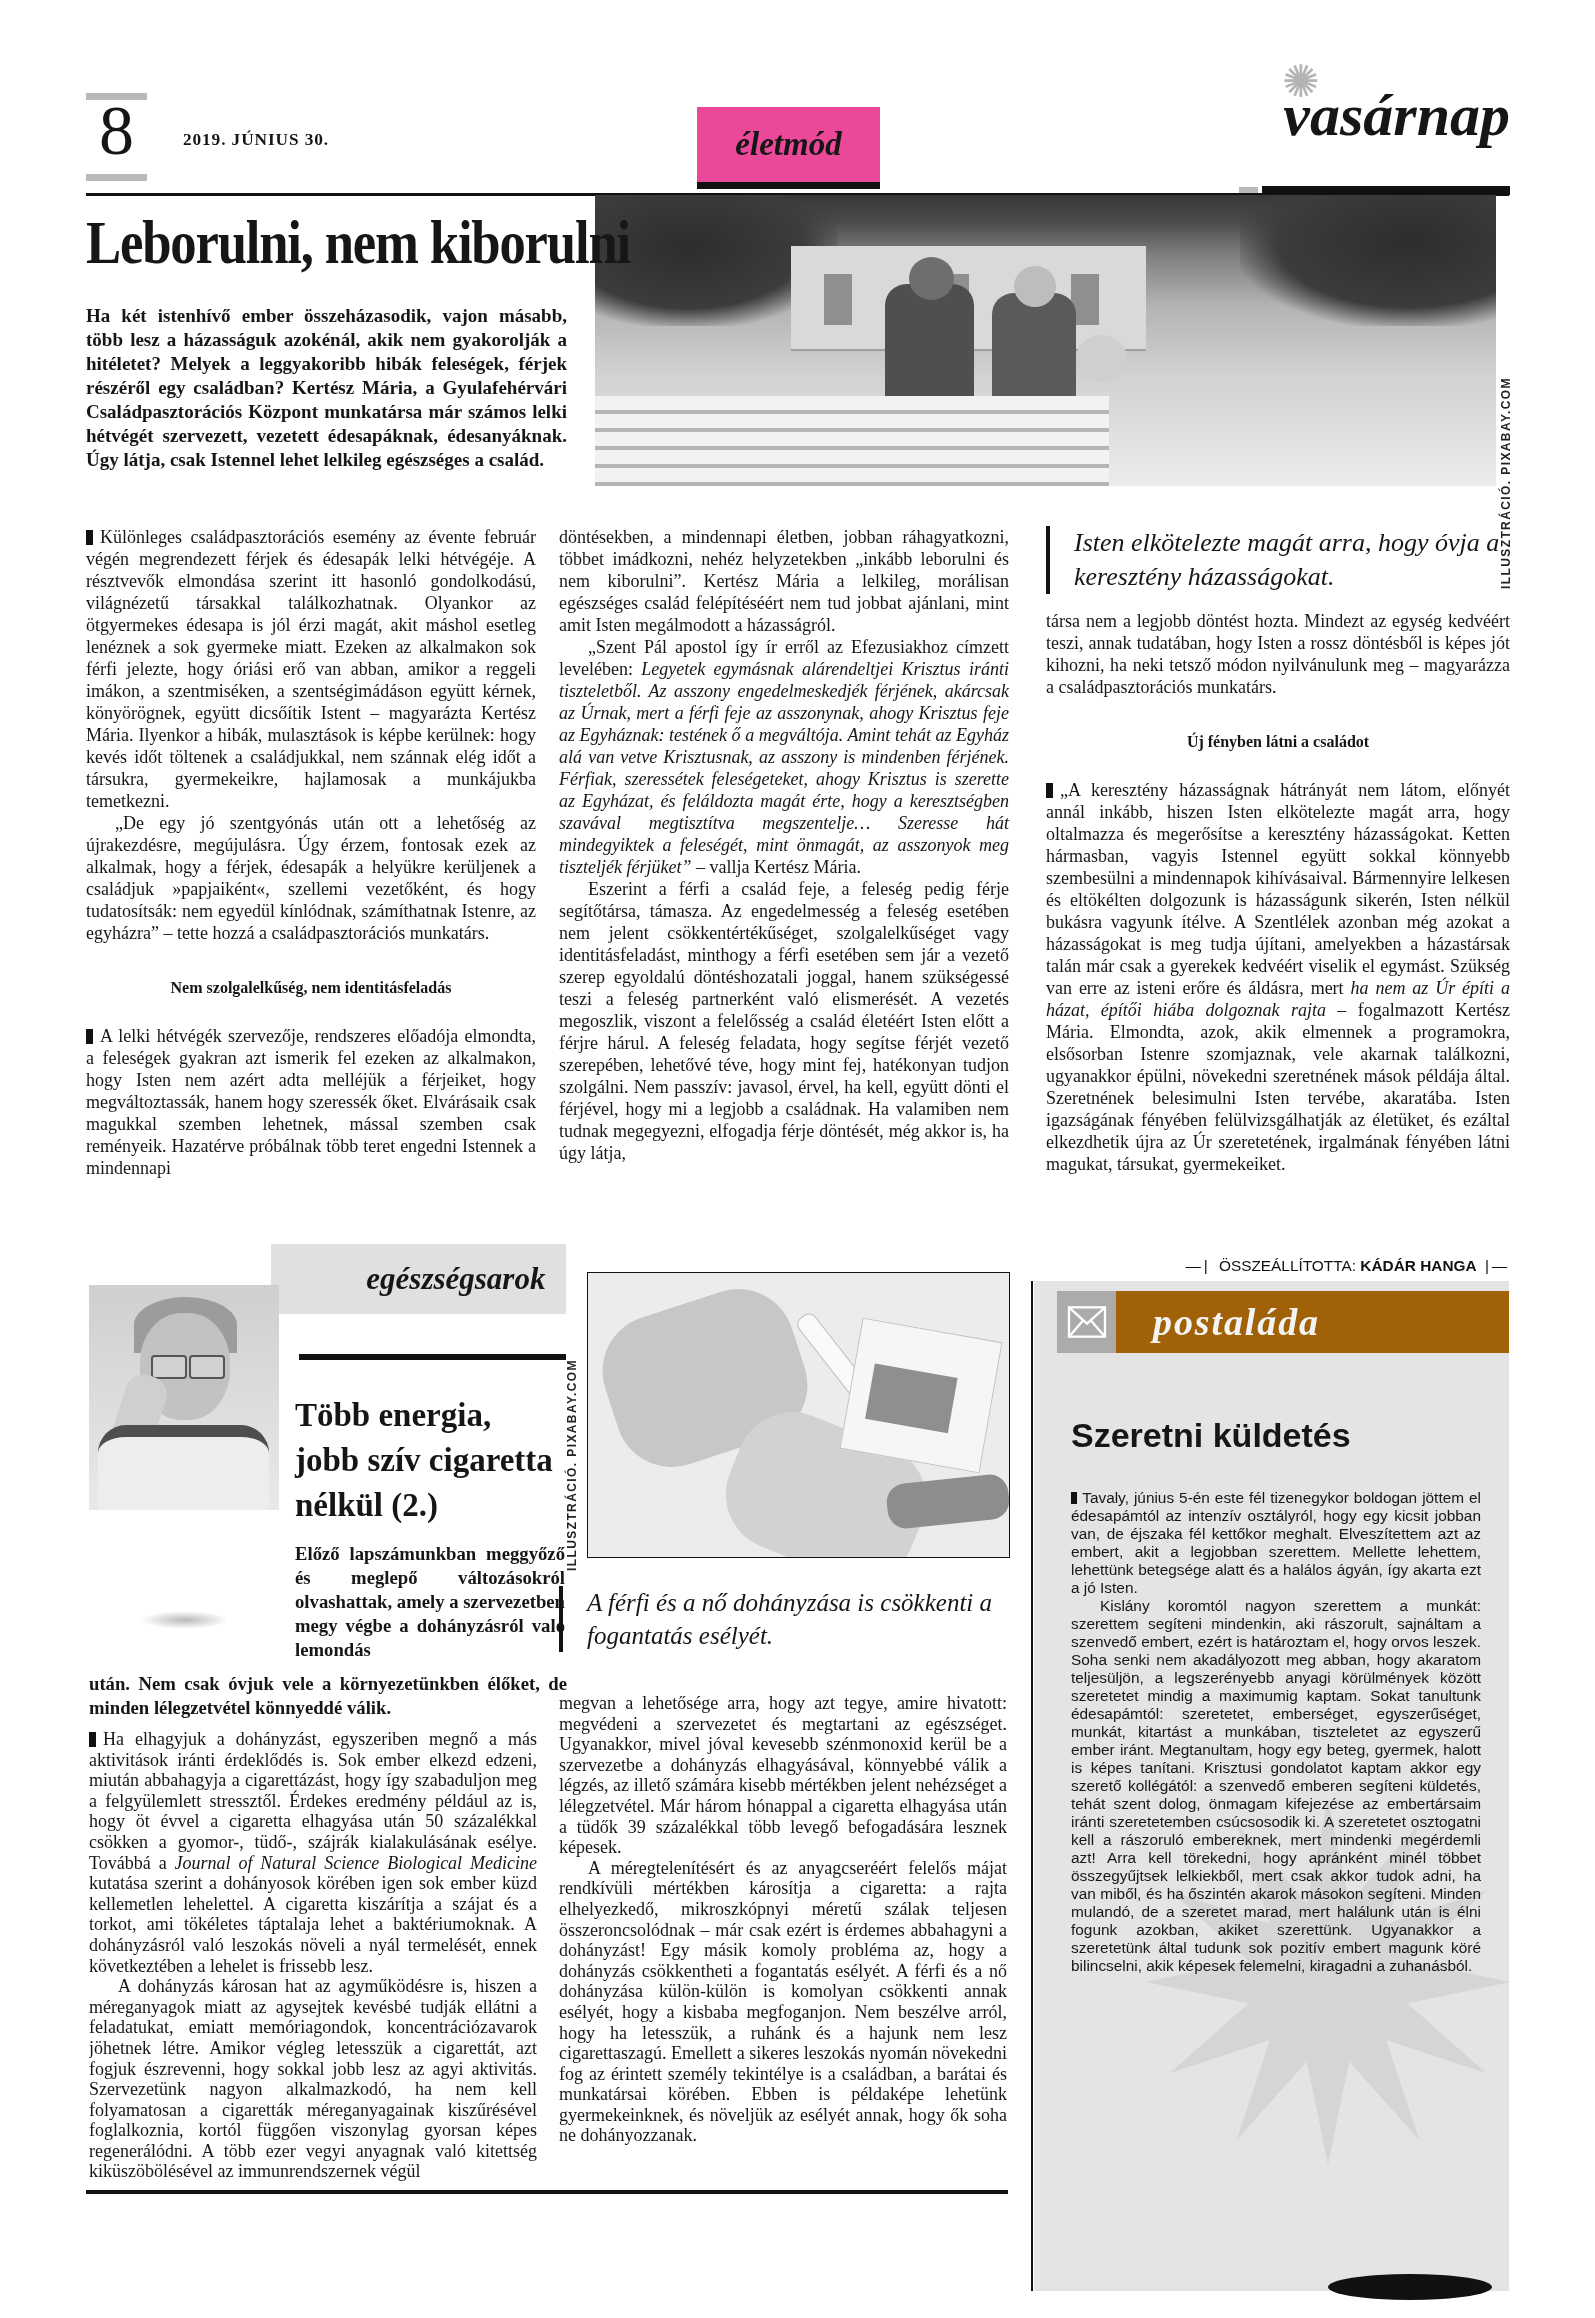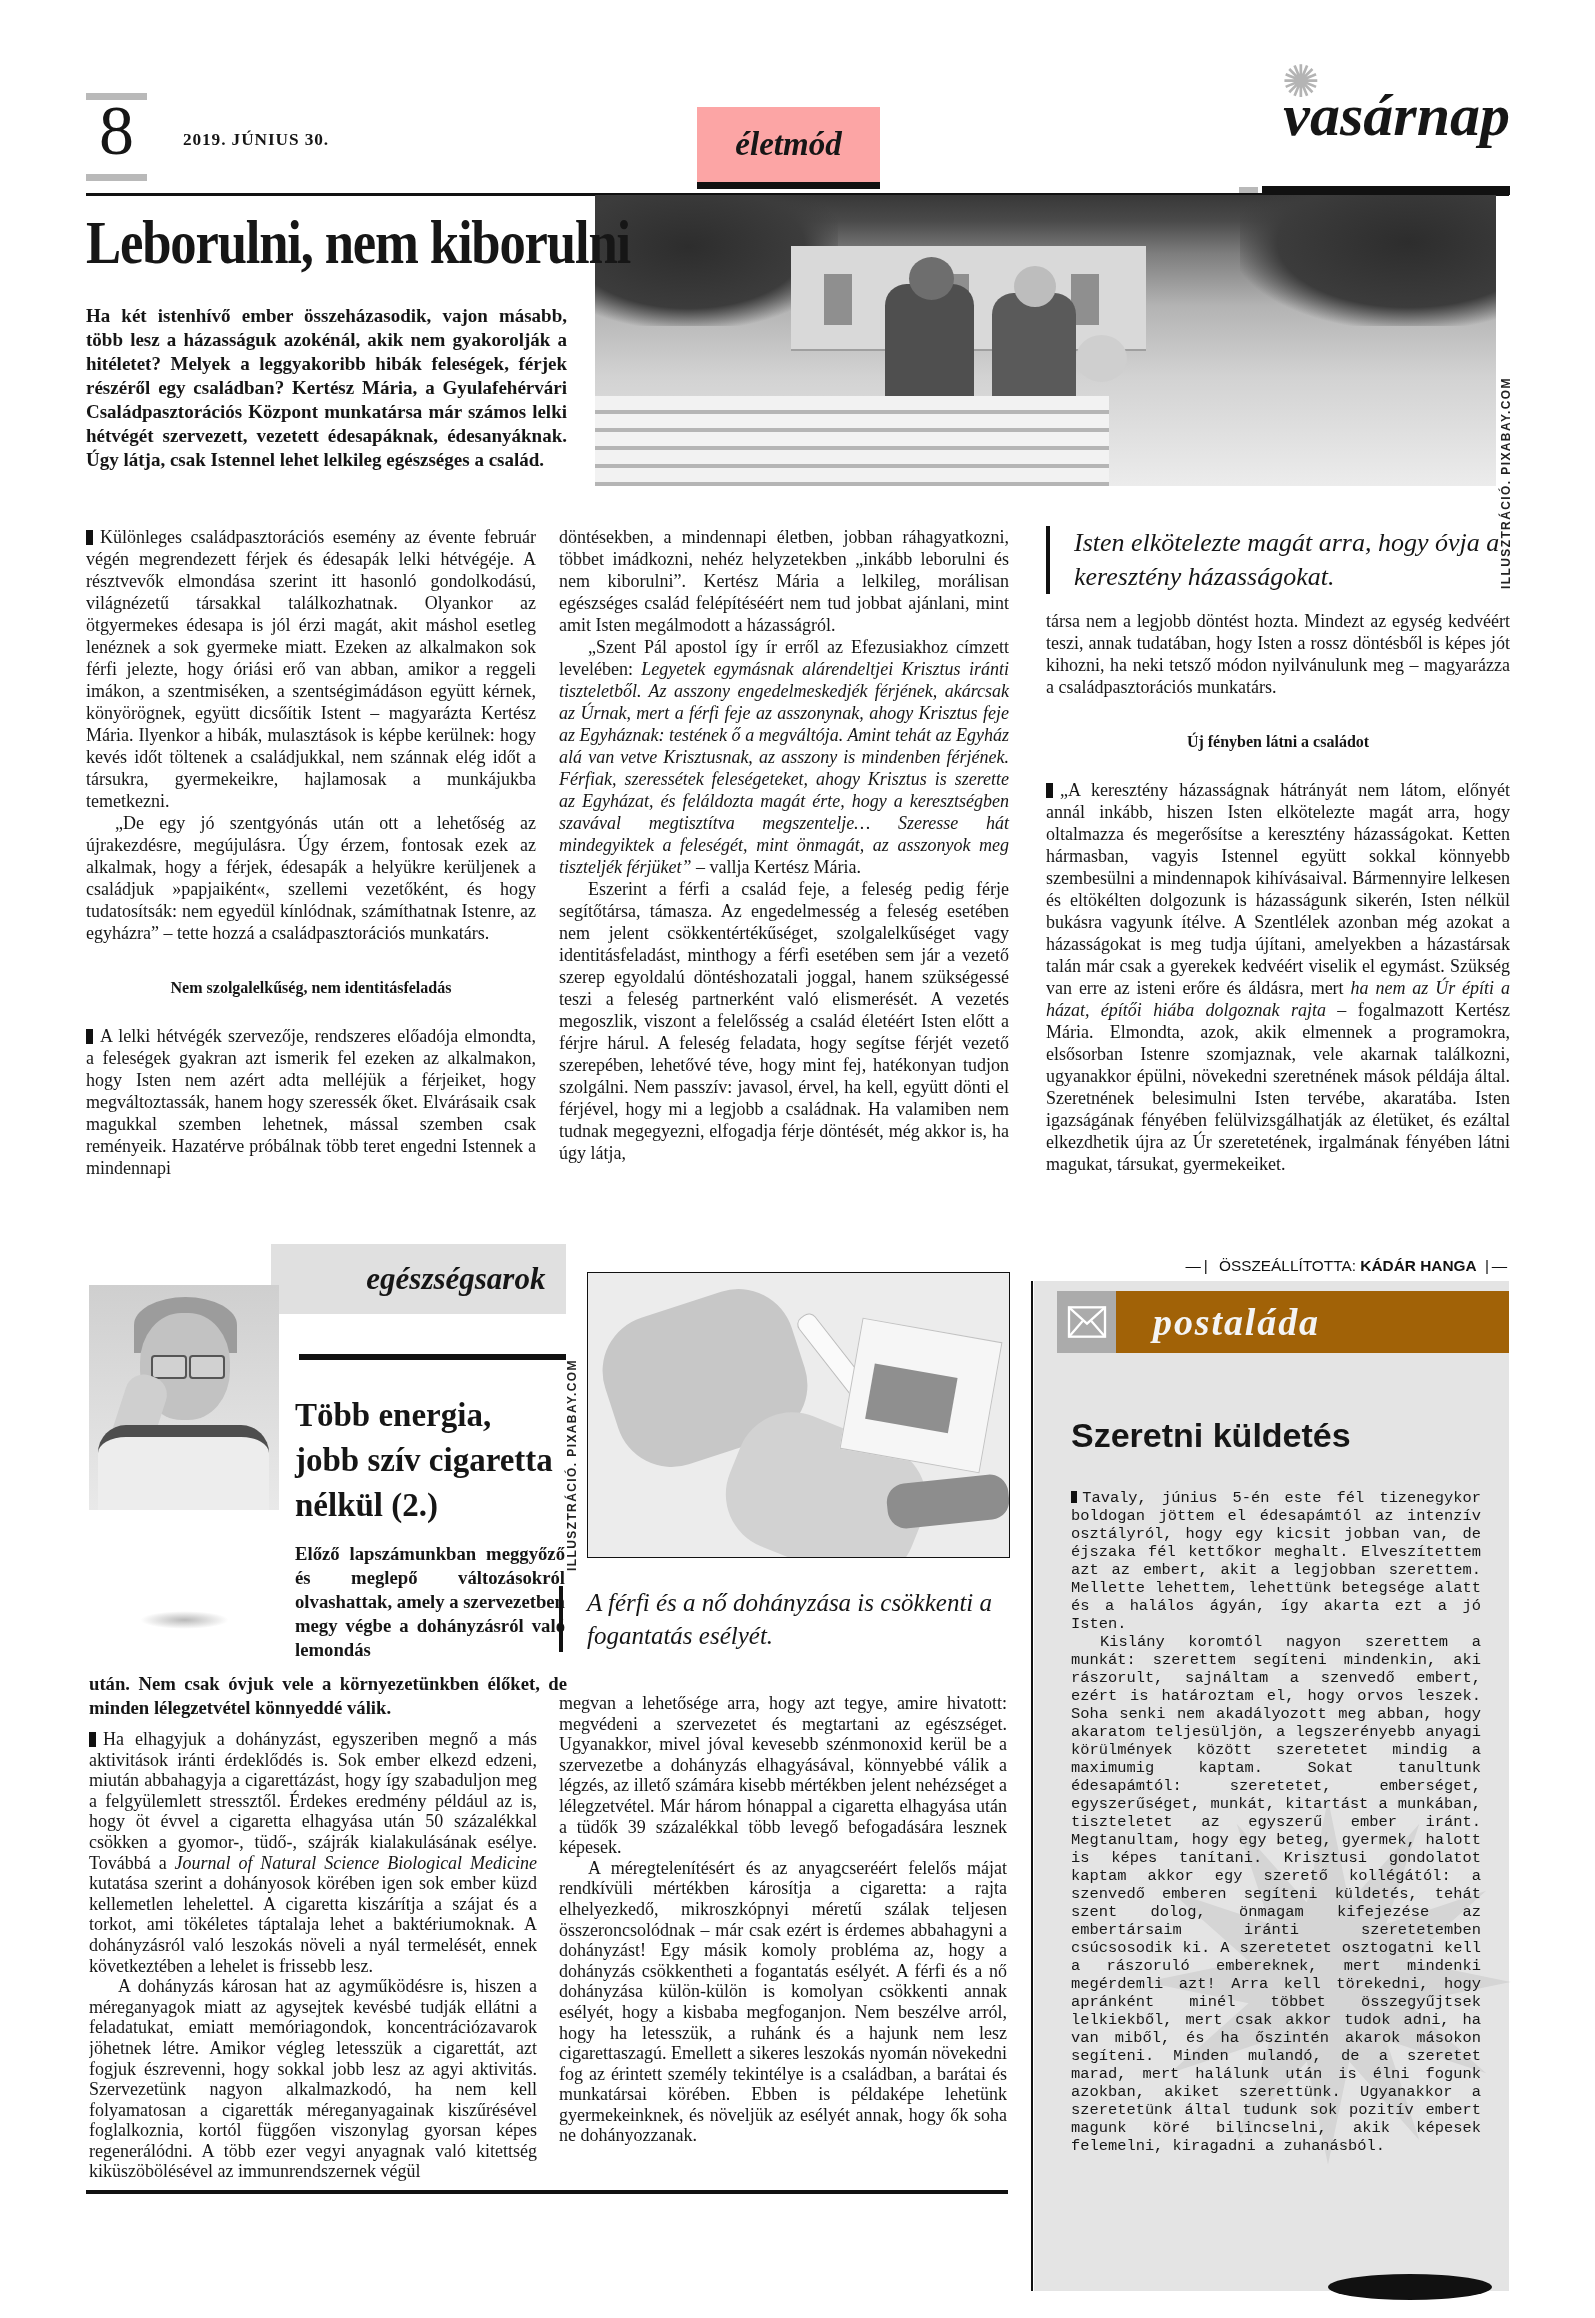--- a/index.html
+++ b/index.html
@@ -4,21 +4,21 @@
 <style>
   html,body{margin:0;padding:0;background:#ffffff;}
   .page{position:relative;width:1595px;height:2319px;background:#fff;overflow:hidden;
         font-family:"Liberation Serif","DejaVu Serif",serif;color:#161616;}
   .abs{position:absolute;}
 
   
   .pg-bar{background:#b9b9b9;width:61px;height:6.5px;}
   .pg-num{width:61px;text-align:center;font-size:70px;font-weight:400;line-height:75px;}
   .date{font-size:17.3px;font-weight:700;letter-spacing:0.9px;}
-  .section-box{background:#fca5a5;width:183px;height:75px;text-align:center;}
+  .section-box{background:#ec4899;width:183px;height:75px;text-align:center;}
   .section-box .lbl{font-style:italic;font-weight:700;font-size:33px;line-height:74px;}
   .black-bar{background:#111;}
   .masthead{width:299px;text-align:right;font-style:italic;font-weight:700;font-size:60px;line-height:61px;}
   .m-star{font-size:45px;color:#b4b4b4;line-height:45px;}
   .gray-sq{background:#b9b9b9;}
 
   
   .photo1{background:linear-gradient(180deg,#383838 0%,#4a4a4a 9%,#7d7d7d 20%,#b3b3b3 38%,#d2d2d2 62%,#ececec 100%);overflow:hidden;}
   .ph-tree{background:radial-gradient(ellipse at center,#2d2d2d 0%,#3c3c3c 55%,rgba(60,60,60,0) 75%);}
   .ph-building{background:#d9d9d9;border-bottom:2.8px solid #9f9f9f;}
@@ -207,21 +207,21 @@
             <rect x="1.2" y="1.2" width="21.6" height="17.6" fill="none" stroke="#fff" stroke-width="1.4"></rect>
             <path d="M1.2 1.2 L12 11 L22.8 1.2" fill="none" stroke="#fff" stroke-width="1.4"></path>
             <path d="M1.2 18.8 L9.4 9.4 M22.8 18.8 L14.6 9.4" fill="none" stroke="#fff" stroke-width="1.4"></path>
           </svg>
       </div>
       <div class="abs post-label" style="left:96px;top:0px;">postaláda</div>
     </div>
 
     <div class="abs post-title" style="left:37px;top:135px;">Szeretni küldetés</div>
 
-    <div class="abs letter" style="left:37px;top:208px;width:410px;font-family:Liberation Mono, monospace;">
+    <div class="abs letter" style="left:37px;top:208px;width:410px;">
       <p class="marked">Tavaly, június 5-én este fél tizenegykor boldogan jöttem el édesapámtól az intenzív osztályról, hogy egy kicsit jobban van, de éjszaka fél kettőkor meghalt. Elveszítettem azt az embert, akit a legjobban szerettem. Mellette lehettem, lehettünk betegsége alatt és a halálos ágyán, így akarta ezt a jó Isten.</p>
       <p class="indent">Kislány koromtól nagyon szerettem a munkát: szerettem segíteni mindenkin, aki rászorult, sajnáltam a szenvedő embert, ezért is határoztam el, hogy orvos leszek. Soha senki nem akadályozott meg abban, hogy akaratom teljesüljön, a legszerényebb anyagi körülmények között szeretetet mindig a maximumig kaptam. Sokat tanultunk édesapámtól: szeretetet, emberséget, egyszerűséget, munkát, kitartást a munkában, tiszteletet az egyszerű ember iránt. Megtanultam, hogy egy beteg, gyermek, halott is képes tanítani. Krisztusi gondolatot kaptam akkor egy szerető kollégától: a szenvedő emberen segíteni küldetés, tehát szent dolog, önmagam kifejezése az embertársaim iránti szeretetemben csúcsosodik ki. A szeretetet osztogatni kell a rászoruló embereknek, mert mindenki megérdemli azt! Arra kell törekedni, hogy apránként minél többet összegyűjtsek lelkiekből, mert csak akkor tudok adni, ha van miből, és ha őszintén akarok másokon segíteni. Minden mulandó, de a szeretet marad, mert halálunk után is élni fogunk azokban, akiket szerettünk. Ugyanakkor a szeretetünk által tudunk sok pozitív embert magunk köré bilincselni, akik képesek felemelni, kiragadni a zuhanásból.</p>
     </div>
 
     <div class="abs blob" style="left:294px;top:993px;width:164px;height:26px;"></div>
   </div>
 
 </div>
 
 

